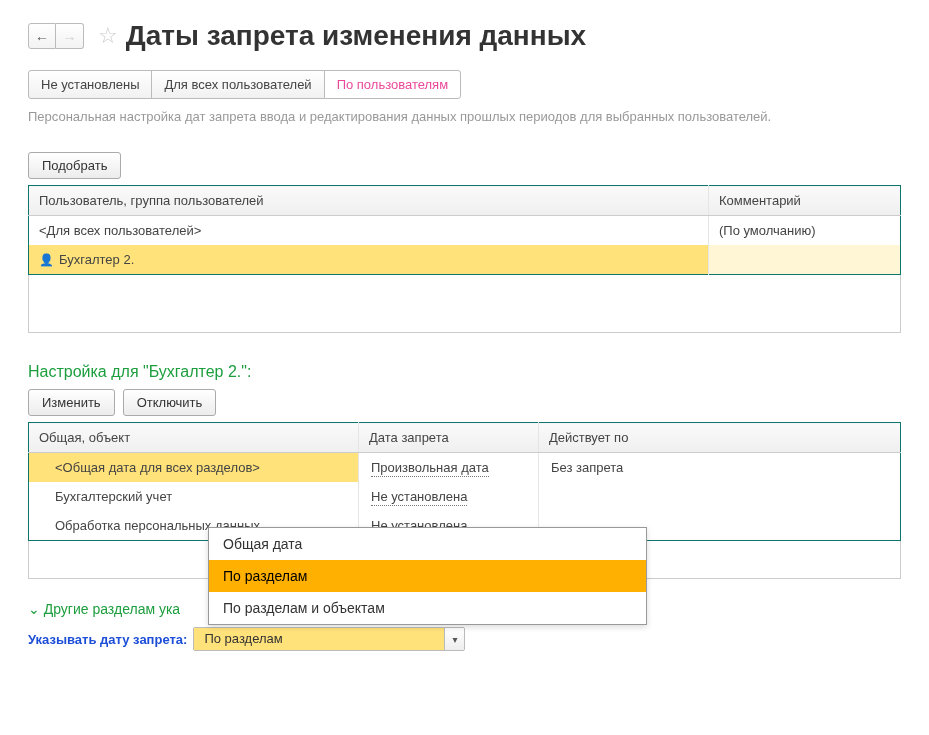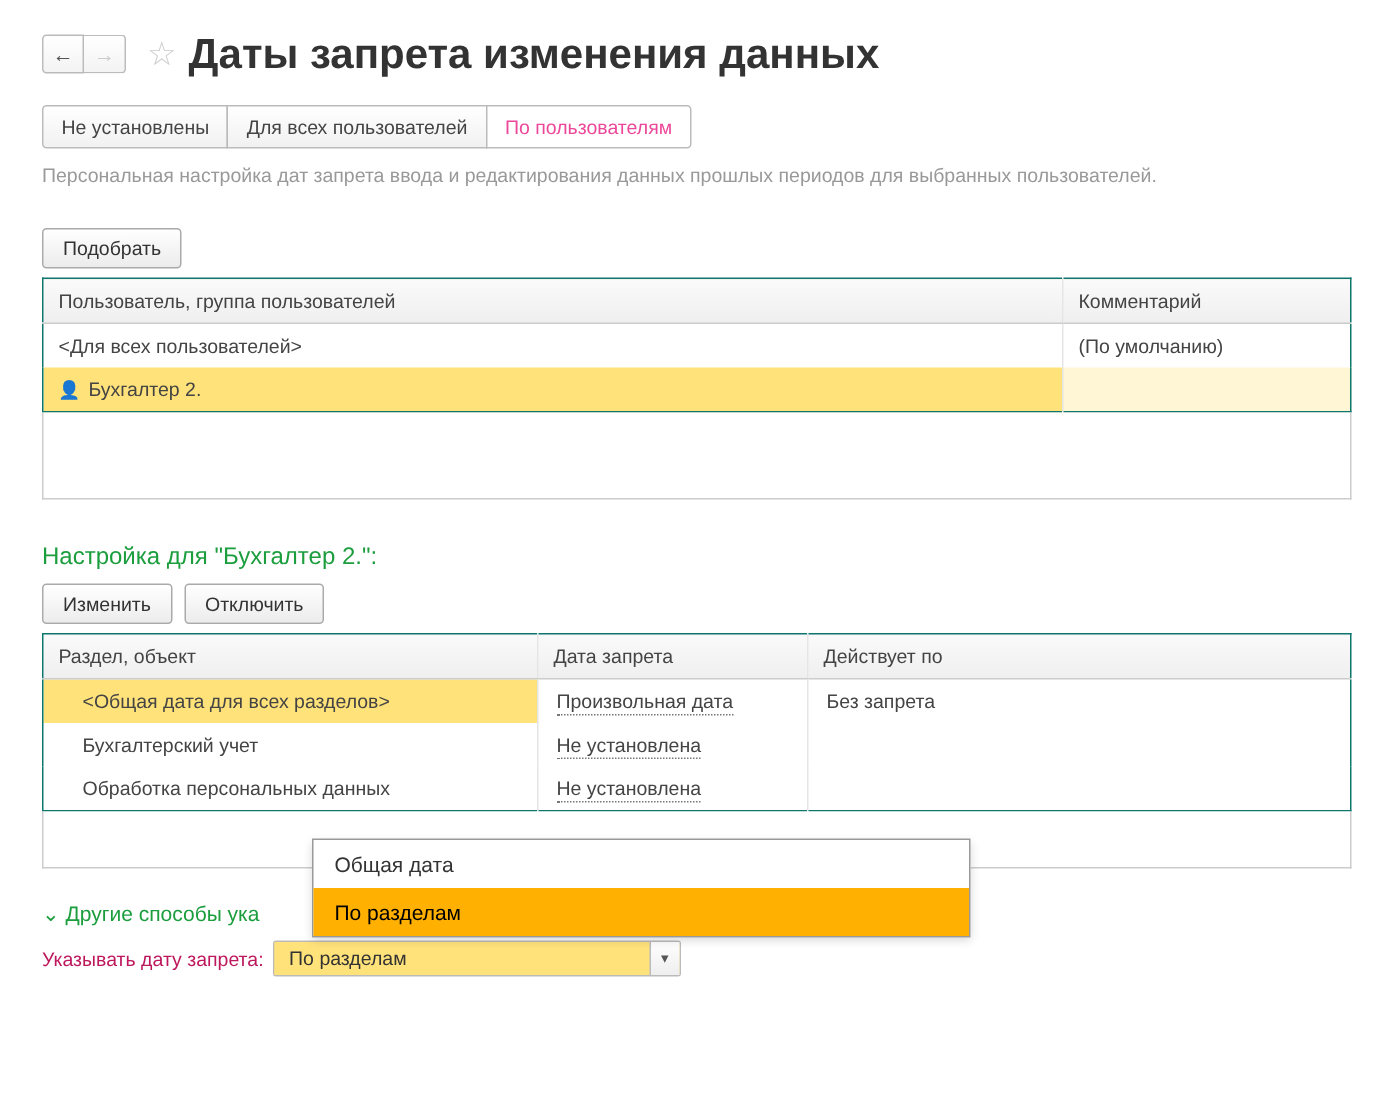--- a/index.html
+++ b/index.html
@@ -141,21 +141,21 @@
     color:#1c9e3e;
     margin-right:4px;
     display:inline-block;
   }
   .specify-row {
     display:flex;
     align-items:center;
     margin-top: 10px;
     position: relative;
   }
-  .specify-label { color:#be185d; margin-right:6px;}
+  .specify-label { color:#1d4ed8; margin-right:6px;font-weight:bold;}
   .select-box {
     display:flex;
     align-items:stretch;
     border:1px solid #bbb;
     background: #ffe27a;
     height: 24px;
     border-radius:2px;
   }
   .select-box .value {
     padding: 3px 10px;
@@ -244,21 +244,21 @@
 <div class="section-heading">Настройка для "Бухгалтер 2.":</div>
 
 <div class="btn-row">
   <button class="btn">Изменить</button>
   <button class="btn">Отключить</button>
 </div>
 
 <table class="table sections-table">
   <thead>
     <tr>
-      <th class="col-section-h">Раздел, объект</th>
+      <th class="col-section-h">Общая, объект</th>
       <th class="col-date-h">Дата запрета</th>
       <th>Действует по</th>
     </tr>
   </thead>
   <tbody>
     <tr class="selected">
       <td class="indent col-section">&lt;Общая дата для всех разделов&gt;</td>
       <td class="col-date"><span class="dotted">Произвольная дата</span></td>
       <td class="col-eff">Без запрета</td>
     </tr>
@@ -270,27 +270,28 @@
     <tr>
       <td class="indent">Обработка персональных данных</td>
       <td class="col-date"><span class="dotted">Не установлена</span></td>
       <td></td>
     </tr>
   </tbody>
 </table>
 <div class="sections-body-wrap"></div>
 
 <div class="collapse-row">
-  <span class="chevron">⌄</span><span>Другие способы ука</span>
+  <span class="chevron">⌄</span><span>Другие разделам ука</span>
 </div>
 
 <div class="specify-row">
   <span class="specify-label">Указывать дату запрета:</span>
   <div class="select-box">
     <div class="value">По разделам</div>
     <div class="caret">▾</div>
   </div>
 
   <div class="dropdown">
     <div class="opt">Общая дата</div>
     <div class="opt hover">По разделам</div>
+    <div class="opt">По разделам и объектам</div>
   </div>
 </div>
 
 </body></html>

